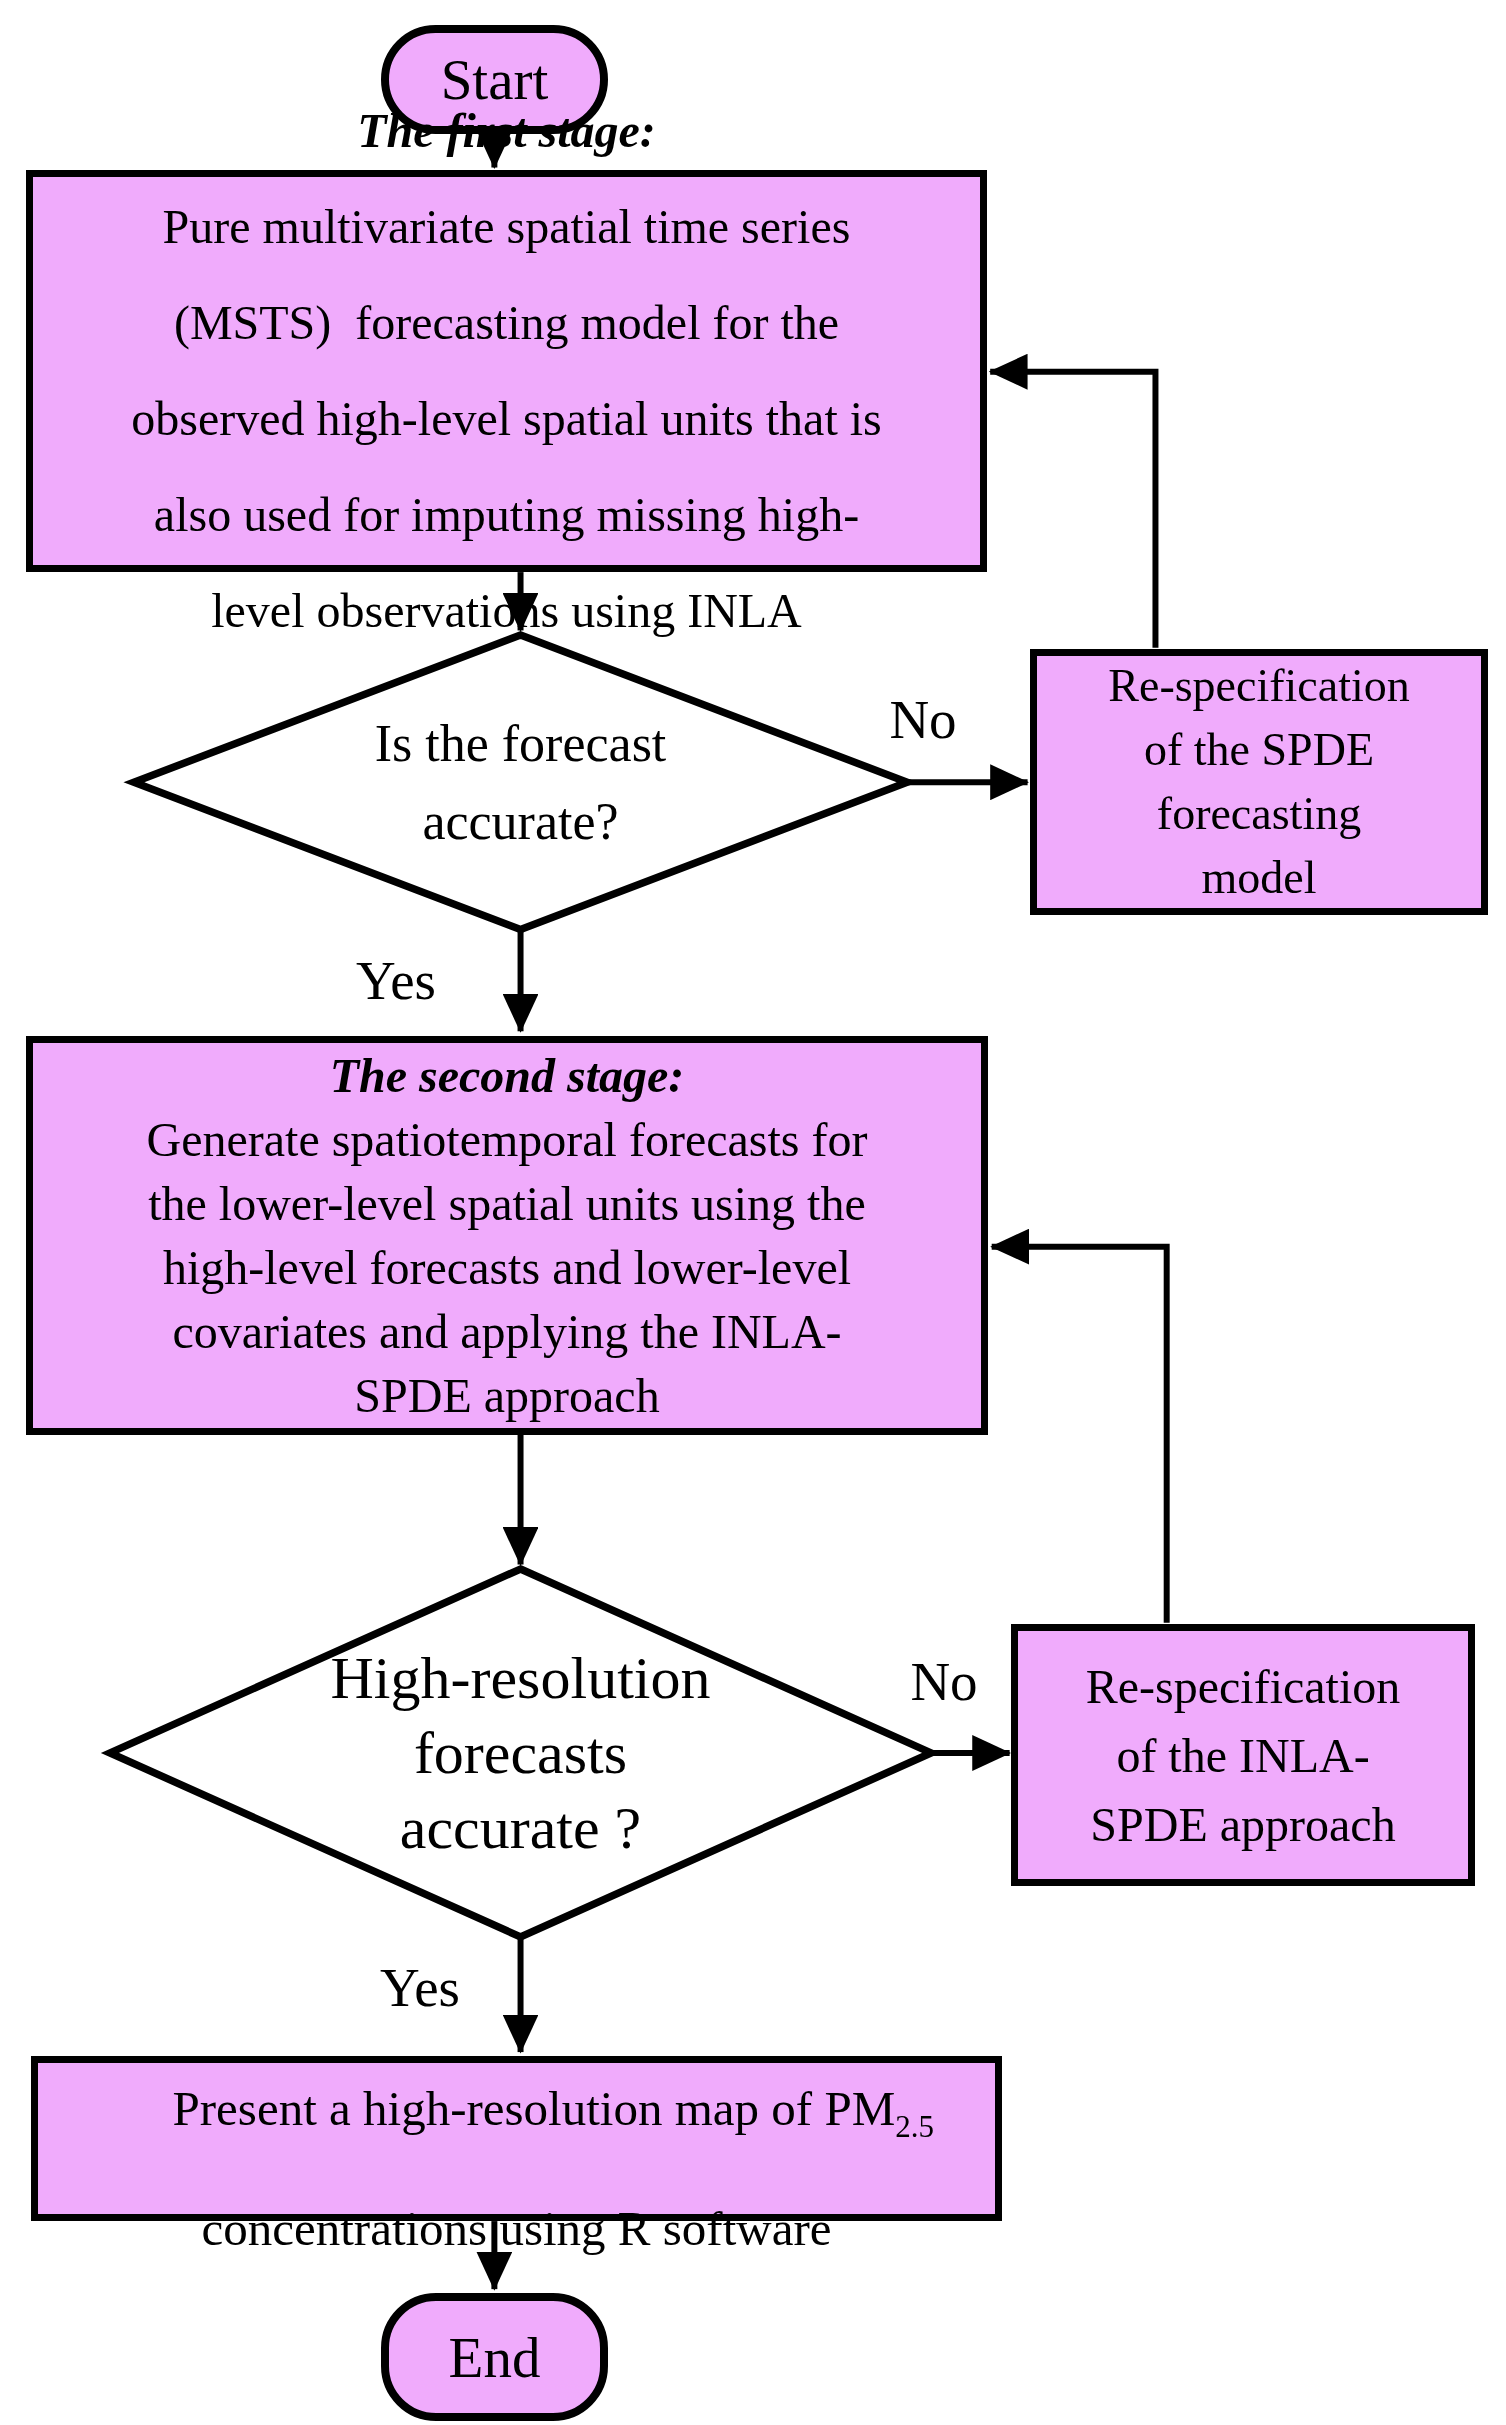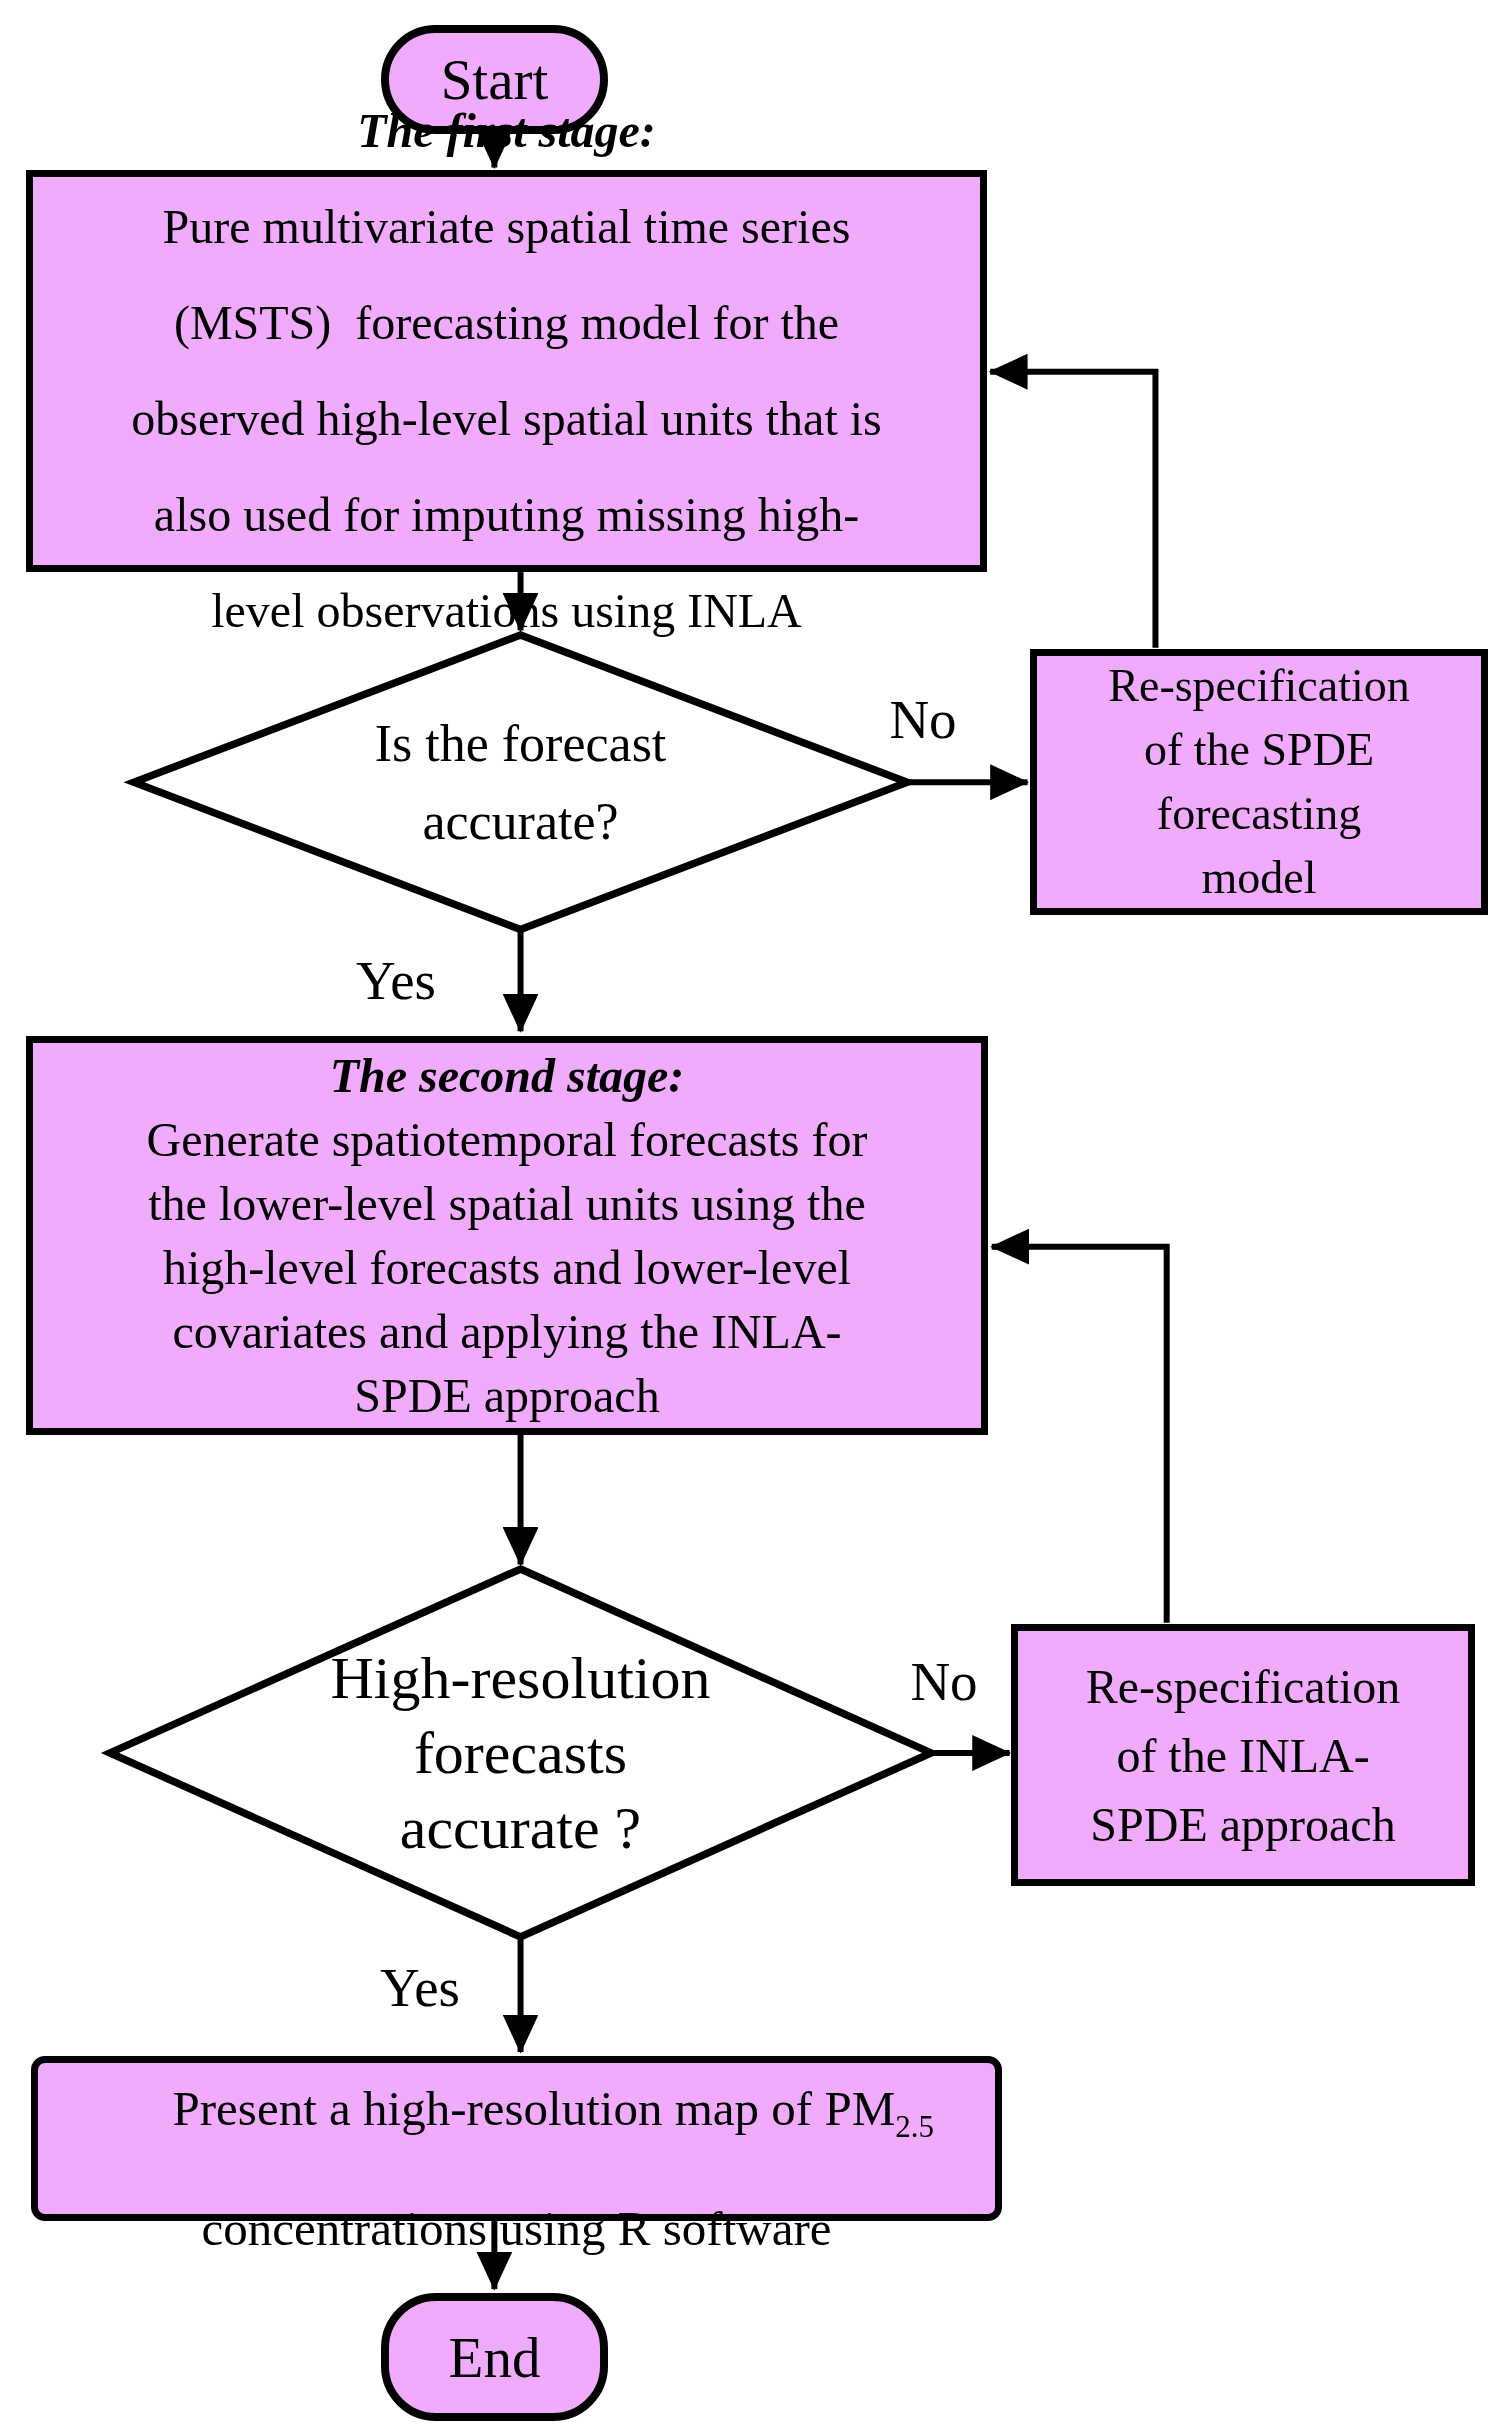--- a/index.html
+++ b/index.html
@@ -43,21 +43,21 @@
     align-items: center;
     justify-content: center;
     text-align: center;
     background: transparent;
     border: none;
   }
   #decision1-text { font-size: 52px; line-height: 66px; gap: 12px; }
   #decision2-text { font-size: 60px; line-height: 75px; }
   #respec1 { font-size: 46px; line-height: 64px; }
   #respec2 { font-size: 48px; line-height: 69px; }
-  #present { font-size: 49px; line-height: 60px; border-radius: 14px; }
+  #present { font-size: 49px; line-height: 60px; }
   .sub {
     font-size: 31px;
     position: relative;
     top: 12px;
     line-height: 0;
   }
   .edge-label {
     position: absolute;
     transform: translate(-50%, -50%);
     font-size: 55px;

